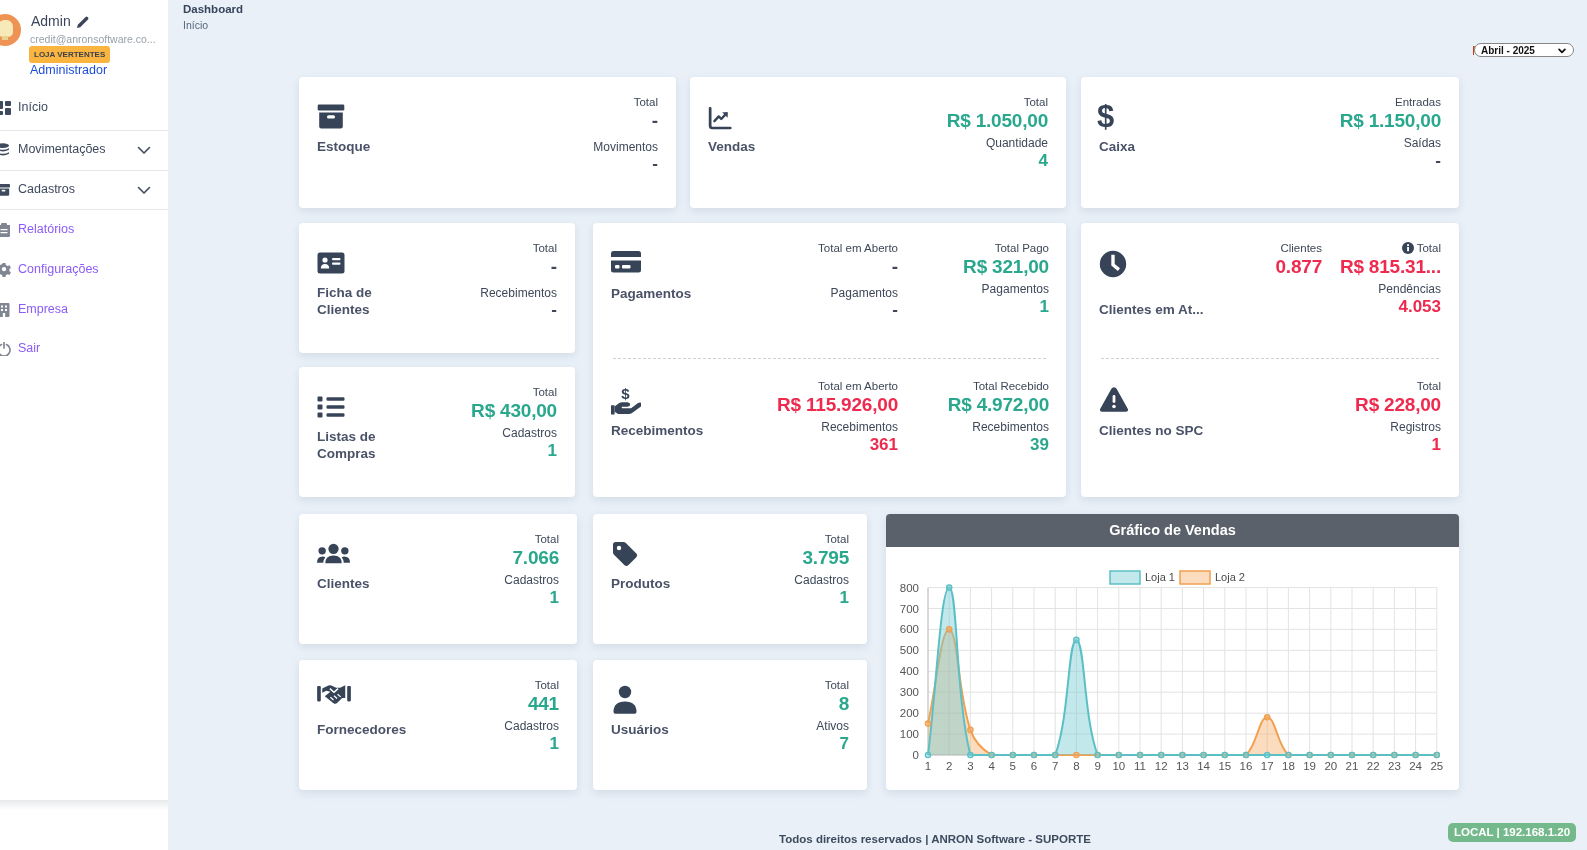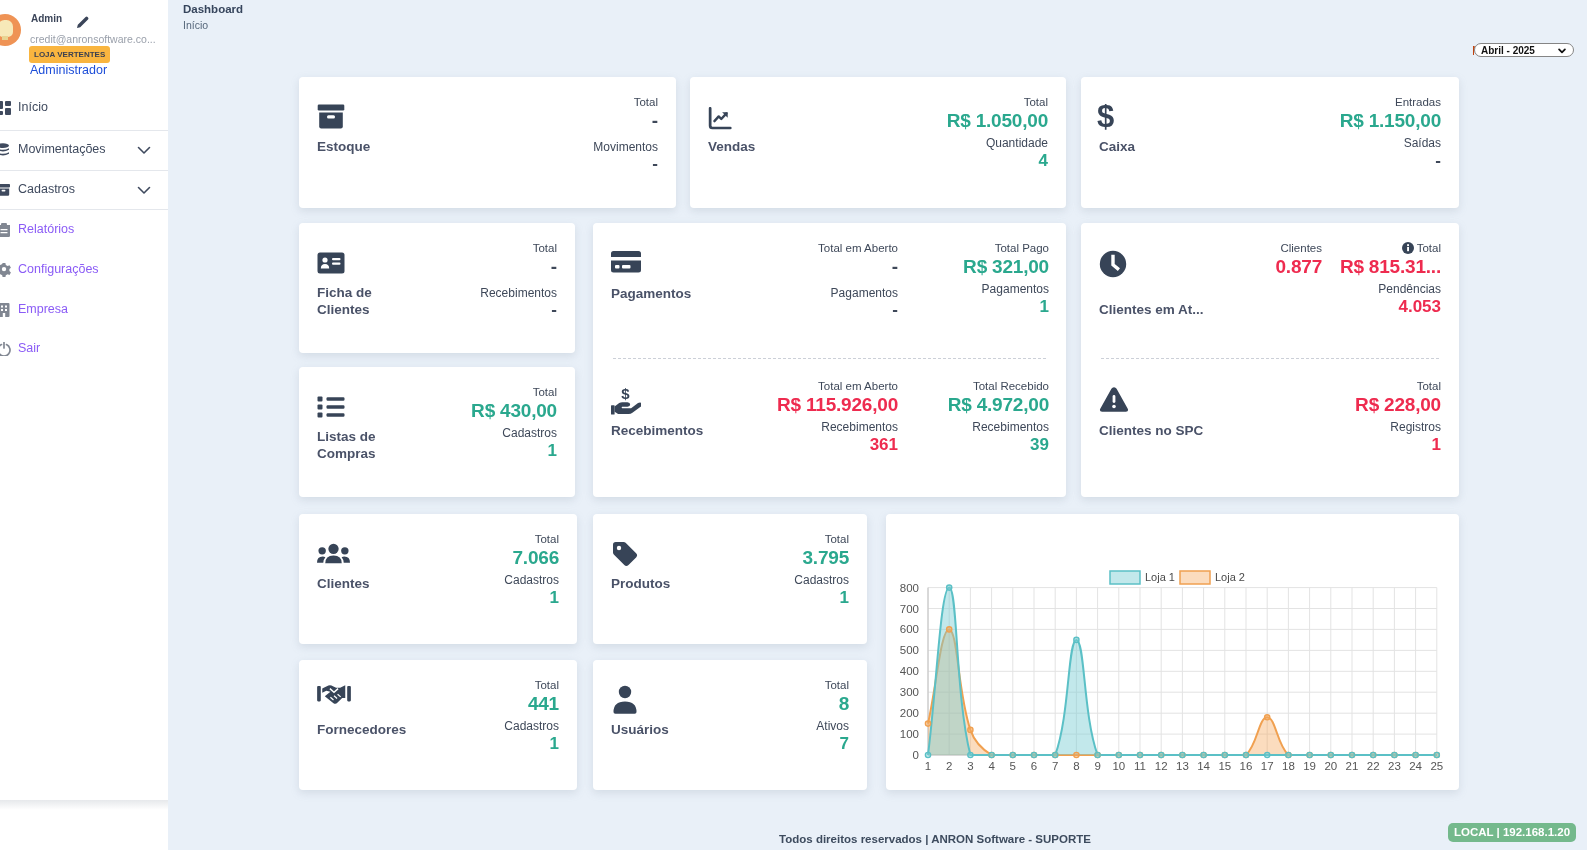--- a/index.html
+++ b/index.html
@@ -6,21 +6,21 @@
 html,body { width:1587px; height:850px; overflow:hidden; }
 body { font-family:"Liberation Sans", sans-serif; background:#e9f0f8; position:relative; }
 #sidebar { position:absolute; left:0; top:0; width:168px; height:850px; background:#fff; z-index:2; }
 #sbshadow { position:absolute; left:0; top:800px; width:168px; height:10px;
   background:linear-gradient(to bottom, rgba(120,130,145,0.18), rgba(120,130,145,0)); }
 .avatar { position:absolute; left:-11px; top:14px; width:32px; height:32px; border-radius:50%;
   background:#ef9355; overflow:hidden; }
 .bulb { position:absolute; left:9px; top:6px; width:15px; height:17px; background:#f7e9b8;
   border-radius:6.5px 6.5px 5px 5px; }
 .bulbbase { position:absolute; left:13px; top:22px; width:6px; height:4px; background:#e8d491; }
-.uname { position:absolute; left:31px; top:13px; font-size:10px; font-weight:bold; color:#3b4559; }
+.uname { position:absolute; left:31px; top:13px; font-size:14px; font-weight:normal; color:#3b4559; }
 .pencil { position:absolute; left:77px; top:16px; }
 .uemail { position:absolute; left:30px; top:33px; font-size:10.5px; color:#9aa0ab; }
 .ubadge { position:absolute; left:29px; top:46px; background:#f9b53f; color:#3b4050;
   font-size:8px; font-weight:bold; padding:4px 5px; border-radius:3px; }
 .urole { position:absolute; left:30px; top:63px; font-size:12.5px; color:#1d4ed8; }
 .mitem { position:absolute; left:0; width:168px; height:0; }
 .mitem .mic { position:absolute; left:-3px; top:-7px; }
 .mitem .mtx { position:absolute; left:18px; top:-8px; font-size:12.5px; }
 .mdark { color:#3f4a5e; }
 .mgray { color:#8b5cf6; }
@@ -298,20 +298,21 @@
   <div class="ctitle">Usuários</div>
   <div class="cvals" style="right:18px;">
     <div class="lab">Total</div>
     <div class="val green">8</div>
     <div class="lab2">Ativos</div>
     <div class="val2 green">7</div>
   </div>
 </div>
 
 <div class="card" id="chartcard" style="left:886px; top:514px; width:573px; height:276px;">
+  <div class="chh">Gráfico de Vendas</div>
   <svg width="573" height="276" viewBox="0 0 573 276" style="position:absolute;left:0;top:0;">
 <rect x="224" y="57" width="30" height="13" fill="rgba(120,205,210,0.45)" stroke="#5bc0c6" stroke-width="1.5"></rect>
 <text x="259" y="67" font-size="11" fill="#4a4a4a" font-family="Liberation Sans">Loja 1</text>
 <rect x="294" y="57" width="30" height="13" fill="rgba(246,168,92,0.4)" stroke="#f0a050" stroke-width="1.5"></rect>
 <text x="329" y="67" font-size="11" fill="#4a4a4a" font-family="Liberation Sans">Loja 2</text>
 <line x1="42.0" y1="241.0" x2="550.8" y2="241.0" stroke="#e3e3e3" stroke-width="1"></line>
 <text x="33.0" y="245.0" font-size="11.5" fill="#555" text-anchor="end" font-family="Liberation Sans">0</text>
 <line x1="42.0" y1="220.1" x2="550.8" y2="220.1" stroke="#e3e3e3" stroke-width="1"></line>
 <text x="33.0" y="224.1" font-size="11.5" fill="#555" text-anchor="end" font-family="Liberation Sans">100</text>
 <line x1="42.0" y1="199.2" x2="550.8" y2="199.2" stroke="#e3e3e3" stroke-width="1"></line>

